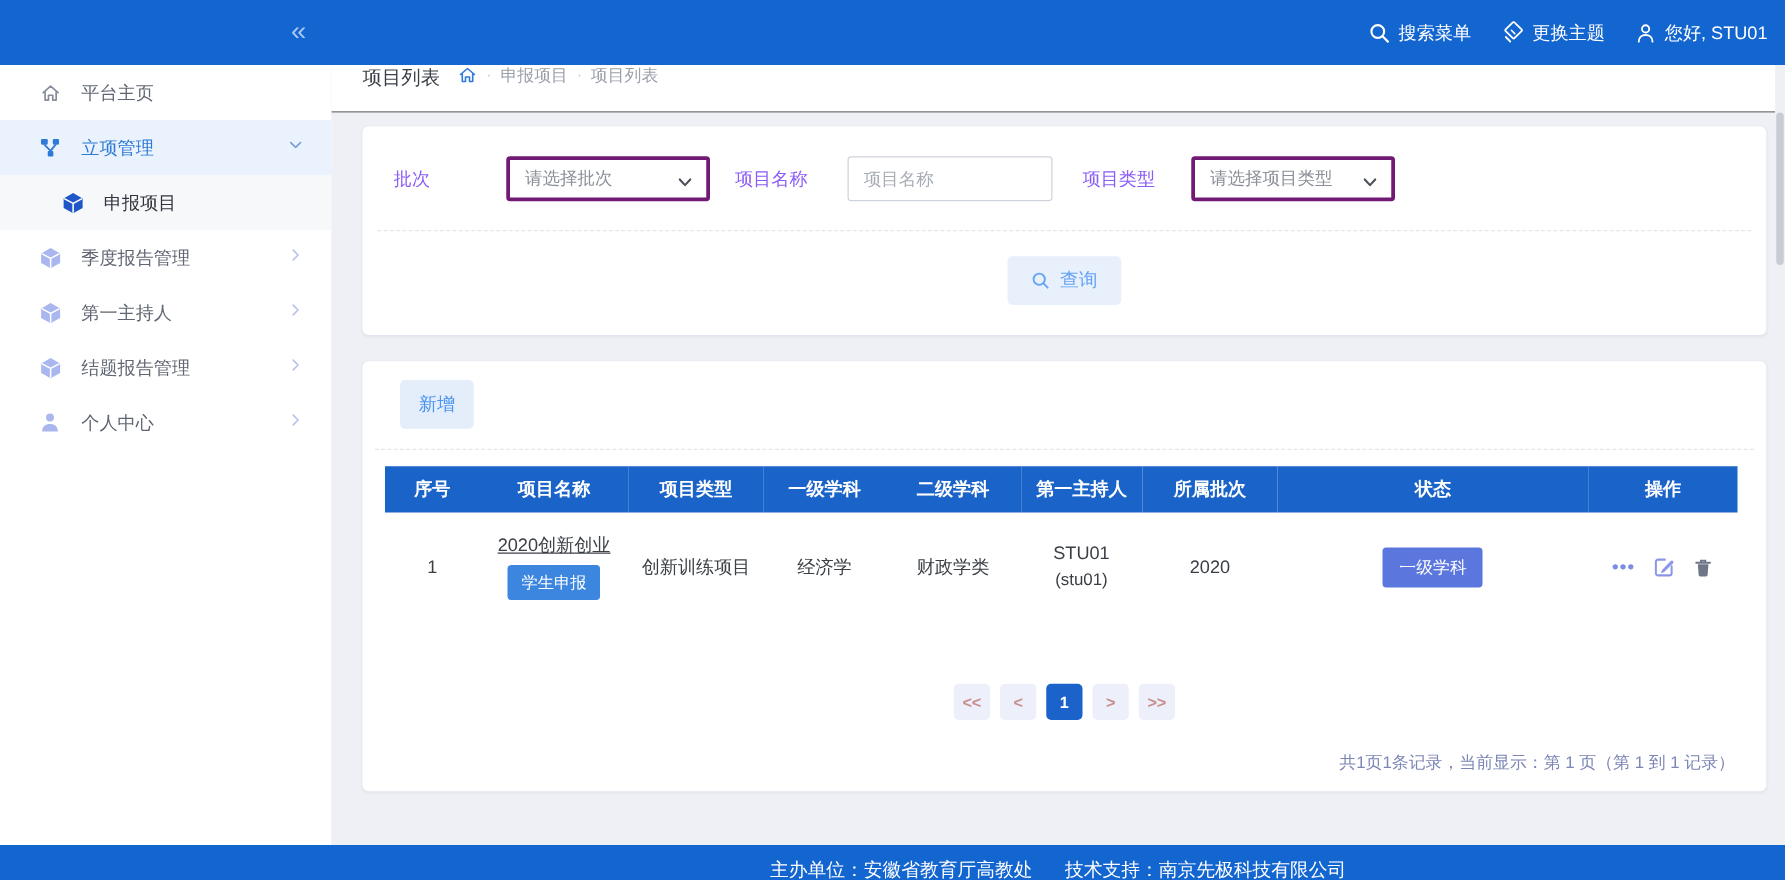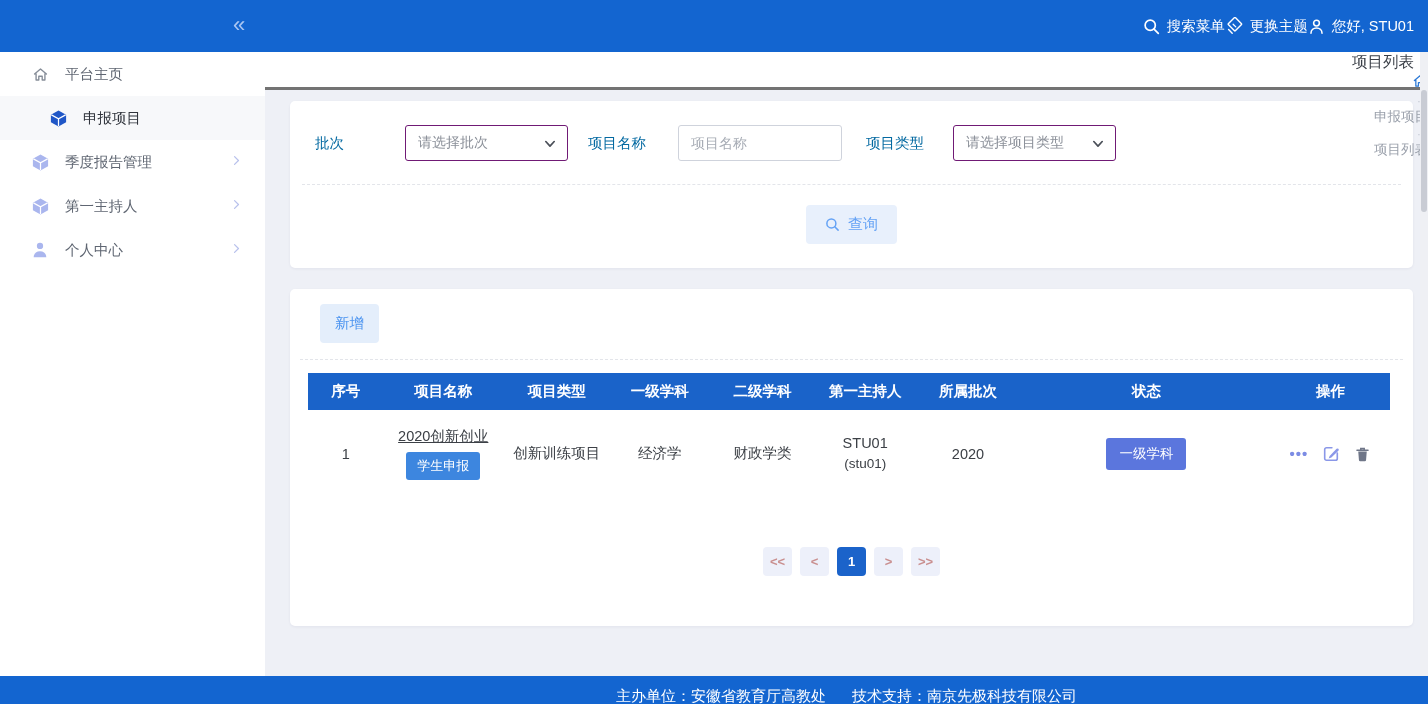--- a/index.html
+++ b/index.html
@@ -7,54 +7,54 @@
     font-family:"Liberation Sans","DejaVu Sans",sans-serif; background:#eef0f6; }
 
   
   .header { position:absolute; top:0; left:0; width:1428px; height:52px;
     background:#1365d0; z-index:10; }
   .collapse-btn { position:absolute; left:212px; top:0; width:52px; height:52px;
     color:#a9c6f2; font-size:22px; line-height:50px; text-align:center; cursor:pointer; letter-spacing:-2px;}
   .header-title { position:absolute; left:290px; top:0; height:52px; line-height:52px;
     color:#ffffff; font-size:22px; font-weight:bold; }
   .header-right { position:absolute; right:14px; top:0; height:52px; display:flex;
-    align-items:center; color:#ffffff; font-size:14.5px; }
+    align-items:center; gap:24px; color:#ffffff; font-size:14.5px; }
   .header-action { display:flex; align-items:center; gap:7px; cursor:pointer; }
   .header-action svg { display:block; }
 
   
   .sidebar { position:absolute; top:52px; left:0; width:265px; bottom:28px;
     background:#ffffff; z-index:5; }
   .side-item { position:relative; height:44px; display:flex; align-items:center;
     padding-left:30px; color:#5f6672; font-size:14.5px; cursor:pointer; }
   .side-item .mi { width:20px; margin-right:15px; display:flex; justify-content:center; }
   .side-item.active-parent { background:#e9f2fd; color:#2e7ad6; }
   .side-item.sub { background:#f7f8fa; padding-left:48px; color:#30343c; }
   .side-chevron { position:absolute; right:22px; top:50%; transform:translateY(-50%); }
 
   
   .main { position:absolute; left:265px; top:52px; right:0; bottom:28px;
     background:#eef0f6; overflow:hidden; }
-  .breadcrumb-bar { height:38px; background:#ffffff; border-bottom:3px solid #737373;
-    display:flex; align-items:flex-end; padding-left:25px;flex-direction:column; }
+  .breadcrumb-bar { height:38px; background:#ffffff; border-bottom:1px solid #737373;
+    display:flex; align-items:flex-start; padding-left:25px; }
   .bc-title { color:#3a3f47; font-size:15.5px; margin-right:14px; }
   .bc-sep { color:#c9cdd6; margin:0 7px; font-size:13px; }
   .bc-link { color:#9aa0ab; font-size:13.5px; }
 
   .content { padding:11px 15px 0 25px; }
   .card { background:#ffffff; border-radius:5px; box-shadow:0 1px 3px rgba(30,40,90,.06); }
 
   
   .filter-card { height:167px; margin-bottom:21px; padding-top:24px; }
   .filter-row { display:flex; align-items:center; padding-left:25px; }
-  .f-label { color:#0369a1; font-size:14.5px; }
+  .f-label { color:#8b5cf6; font-size:14.5px; }
   .lbl-batch { width:90px; }
   .lbl-name { width:90px; margin-left:20px; }
   .lbl-type { width:87px; margin-left:24px; }
-  .f-select { position:relative; width:163px; height:36px; border:1px solid #701a75;
+  .f-select { position:relative; width:163px; height:36px; border:3px solid #701a75;
     border-radius:3px; background:#fff; display:flex; align-items:center;
     padding:0 30px 0 12px; color:#8b9099; font-size:14px; cursor:pointer; }
   .f-select svg { position:absolute; right:10px; top:11px; }
   .f-input { width:164px; height:36px; border:1px solid #cfd3dc; border-radius:3px;
     padding:0 12px; font-size:14px; color:#3c4046;
     font-family:"Liberation Sans","DejaVu Sans",sans-serif; }
   .f-input::placeholder { color:#a7acb5; }
   .dashed-divider { border-top:1px dashed #e3e5ea; margin:23px 12px 0 12px; }
   .query-row { text-align:center; margin-top:20px; }
   .query-btn { display:inline-flex; align-items:center; gap:8px; background:#e8f0fc;
@@ -139,20 +139,36 @@
 <div class="sidebar">
   <div class="side-item">
     <span class="mi">
       <svg width="17" height="17" viewBox="0 0 20 20">
           <path d="M3 9.5 L10 3.5 L17 9.5 M4.8 8.8 V16.5 H8 V12 H12 V16.5 H15.2 V8.8" fill="none" stroke="#868d98" stroke-width="1.6" stroke-linejoin="round" stroke-linecap="round"></path>
         </svg>
     </span>
     <span>平台主页</span>
   </div>
 
+  <div class="side-item active-parent">
+    <span class="mi">
+      <svg width="18" height="18" viewBox="0 0 20 20">
+          <rect x="2" y="2.5" width="6" height="5" rx="1" fill="#2e7ad6"></rect>
+          <rect x="12.5" y="2.5" width="5.5" height="5" rx="1" fill="#2e7ad6"></rect>
+          <rect x="8" y="13" width="5" height="5" rx="1" fill="#2e7ad6"></rect>
+          <path d="M5 7.5 L10.5 13 M15 7.5 L10.5 13" stroke="#2e7ad6" stroke-width="1.6" fill="none"></path>
+        </svg>
+    </span>
+    <span>立项管理</span>
+    <span class="side-chevron">
+      <svg width="13" height="13" viewBox="0 0 20 20">
+          <polyline points="4,7 10,13 16,7" fill="none" stroke="#7a9fd8" stroke-width="2" stroke-linecap="round" stroke-linejoin="round"></polyline>
+        </svg>
+    </span>
+  </div>
 
   <div class="side-item sub">
     <span class="mi">
       <svg width="19" height="19" viewBox="0 0 20 20">
           <path d="M10 1.5 L18 6 V14 L10 18.5 L2 14 V6 Z" fill="#2057c7"></path>
           <path d="M2.5 6.2 L10 10.2 L17.5 6.2 M10 10.2 V18" fill="none" stroke="#ffffff" stroke-width="1.3"></path>
         </svg>
     </span>
     <span>申报项目</span>
   </div>
@@ -180,20 +196,34 @@
         </svg>
     </span>
     <span>第一主持人</span>
     <span class="side-chevron">
       <svg width="13" height="13" viewBox="0 0 20 20">
           <polyline points="7,4 13,10 7,16" fill="none" stroke="#b9c2ec" stroke-width="2" stroke-linecap="round" stroke-linejoin="round"></polyline>
         </svg>
     </span>
   </div>
 
+  <div class="side-item">
+    <span class="mi">
+      <svg width="19" height="19" viewBox="0 0 20 20">
+          <path d="M10 1.5 L18 6 V14 L10 18.5 L2 14 V6 Z" fill="#aab6ee"></path>
+          <path d="M2.5 6.2 L10 10.2 L17.5 6.2 M10 10.2 V18" fill="none" stroke="#ffffff" stroke-width="1.3"></path>
+        </svg>
+    </span>
+    <span>结题报告管理</span>
+    <span class="side-chevron">
+      <svg width="13" height="13" viewBox="0 0 20 20">
+          <polyline points="7,4 13,10 7,16" fill="none" stroke="#b9c2ec" stroke-width="2" stroke-linecap="round" stroke-linejoin="round"></polyline>
+        </svg>
+    </span>
+  </div>
 
   <div class="side-item">
     <span class="mi">
       <svg width="18" height="18" viewBox="0 0 20 20">
           <circle cx="10" cy="5.5" r="3.5" fill="#aab6ee"></circle>
           <path d="M3 18 c0-4.4 3.1-6.6 7-6.6 s7 2.2 7 6.6 Z" fill="#aab6ee"></path>
         </svg>
     </span>
     <span>个人中心</span>
     <span class="side-chevron">
@@ -323,20 +353,21 @@
       </table>
 
       <div class="pagination">
         <button class="page-btn">&lt;&lt;</button>
         <button class="page-btn">&lt;</button>
         <button class="page-btn current">1</button>
         <button class="page-btn">&gt;</button>
         <button class="page-btn">&gt;&gt;</button>
       </div>
 
+      <div class="record-line">共1页1条记录，当前显示：第 1 页（第 1 到 1 记录）</div>
     </div>
   </div>
 </div>
 
 <div class="scrollbar-track">
   <div class="scrollbar-thumb"></div>
 </div>
 
 <div class="footer">
   <span>主办单位：安徽省教育厅高教处</span>

